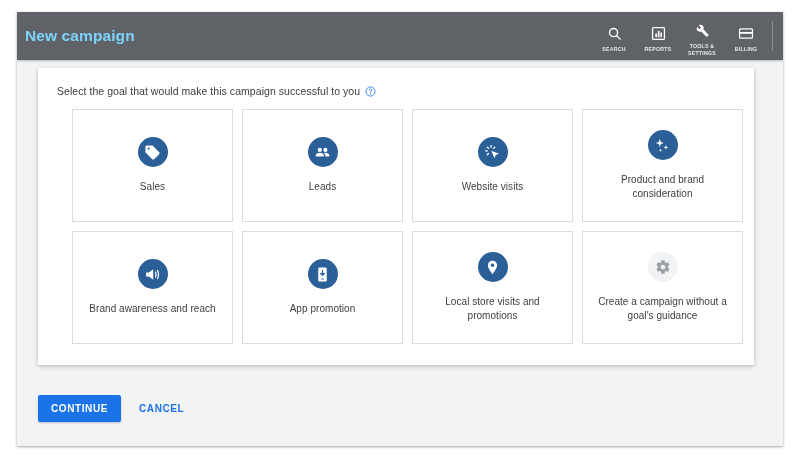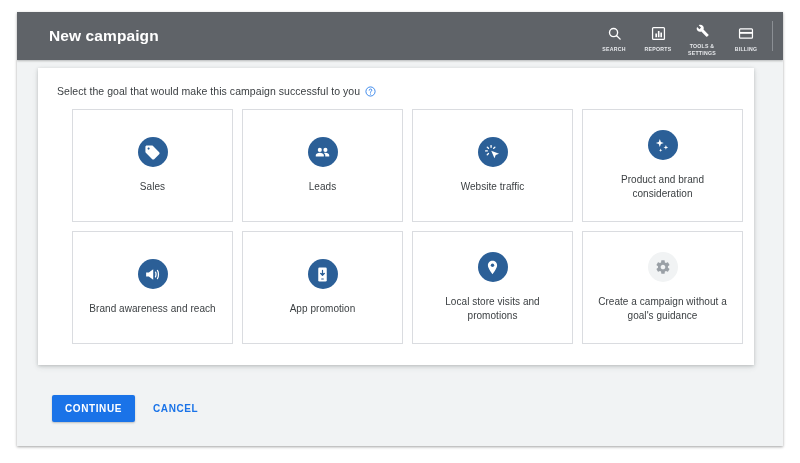--- a/index.html
+++ b/index.html
@@ -30,25 +30,25 @@
   #topbar {
     position: relative;
     height: 48px;
     background: #5f6368;
     display: flex;
     align-items: center;
     justify-content: space-between;
     box-shadow: 0 1px 2px rgba(0,0,0,.25);
   }
   #page-title {
-    color: #ffffff;
+    color: #7dd3fc;
     font-size: 15.5px;
     font-weight: bold;
     letter-spacing: .1px;
-    margin-left: 32px;
+    margin-left: 8px;
     white-space: nowrap;
   }
   #topbar-actions {
     display: flex;
     align-items: center;
     height: 48px;
     margin-right: 8px;
   }
   .topbar-action {
     display: flex;
@@ -161,21 +161,20 @@
     font-size: 10px;
     font-weight: bold;
     letter-spacing: .6px;
     padding: 8px 13px;
     border: none;
     border-radius: 2px;
     cursor: pointer;
     box-shadow: 0 1px 2px rgba(60,64,67,.3);
     font-family: "Liberation Sans", sans-serif;
     text-transform: uppercase;
-    margin-left: 14px;
   }
   #cancel-button {
     background: transparent;
     color: #1a73e8;
     font-size: 10px;
     font-weight: bold;
     letter-spacing: .6px;
     padding: 8px 10px;
     margin-left: 8px;
     border: none;
@@ -282,21 +281,21 @@
             <g stroke="#ffffff" stroke-width="1.9" stroke-linecap="round">
               <line x1="10" y1="2.2" x2="10" y2="4.6"></line>
               <line x1="4.6" y1="4.4" x2="6.3" y2="6.1"></line>
               <line x1="2.3" y1="9.8" x2="4.7" y2="9.8"></line>
               <line x1="4.6" y1="15.2" x2="6.3" y2="13.5"></line>
               <line x1="15.4" y1="4.4" x2="13.7" y2="6.1"></line>
             </g>
             <path fill="#ffffff" d="M10.2 9.4l11 4.3-4.6 1.7-1.8 4.7z"></path>
           </svg>
         </span>
-        <span class="goal-label">Website traffic</span>
+        <span class="goal-label">Website visits</span>
       </div>
 
       <div class="goal-card">
         <span class="goal-icon-circle">
           <svg width="17" height="17" viewBox="0 0 24 24">
             <path fill="#ffffff" d="M8.2 2.8l1.5 4.1 4.1 1.5-4.1 1.5-1.5 4.1-1.5-4.1L2.6 8.4l4.1-1.5z"></path>
             <path fill="#ffffff" d="M16.8 11.3l.9 2.5 2.5.9-2.5.9-.9 2.5-.9-2.5-2.5-.9 2.5-.9z"></path>
             <path fill="#ffffff" d="M9.4 16.4l.6 1.7 1.7.6-1.7.6-.6 1.7-.6-1.7-1.7-.6 1.7-.6z"></path>
           </svg>
         </span>

